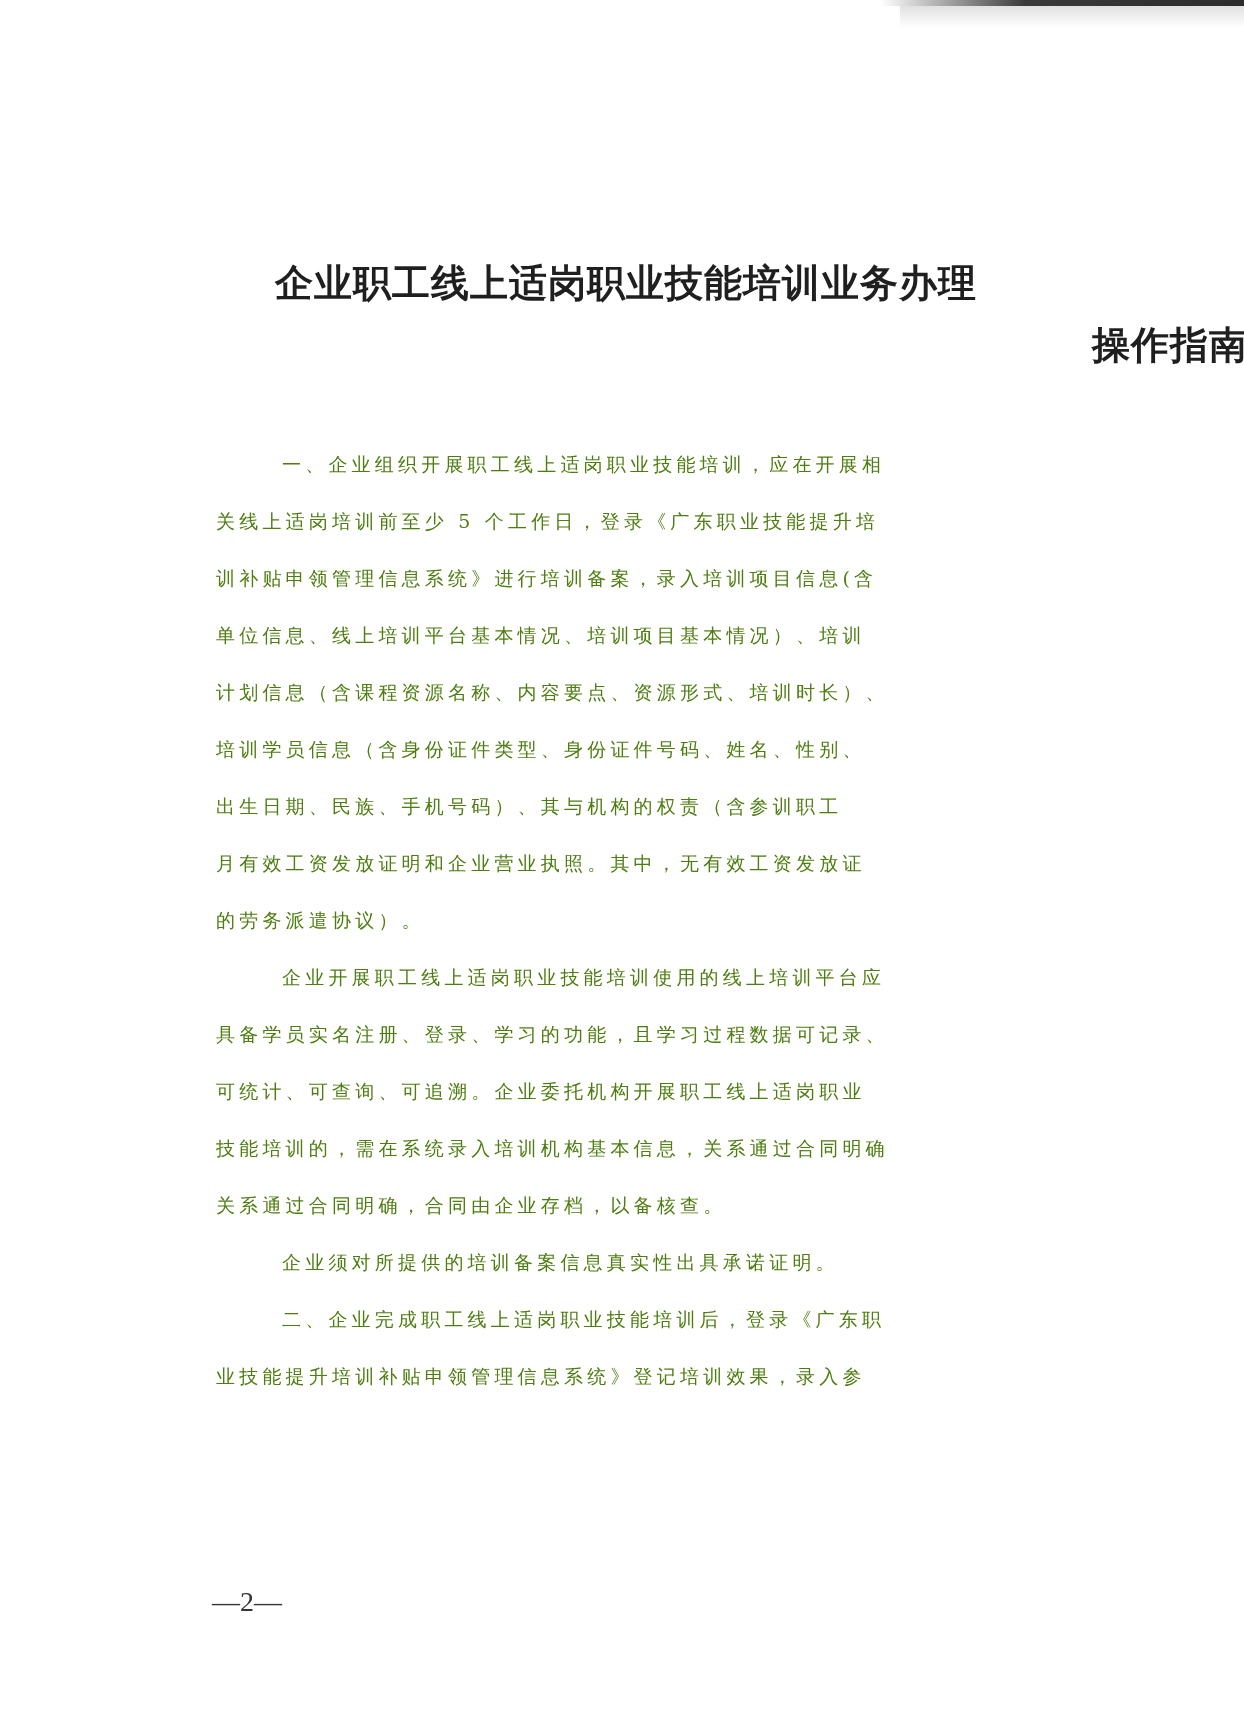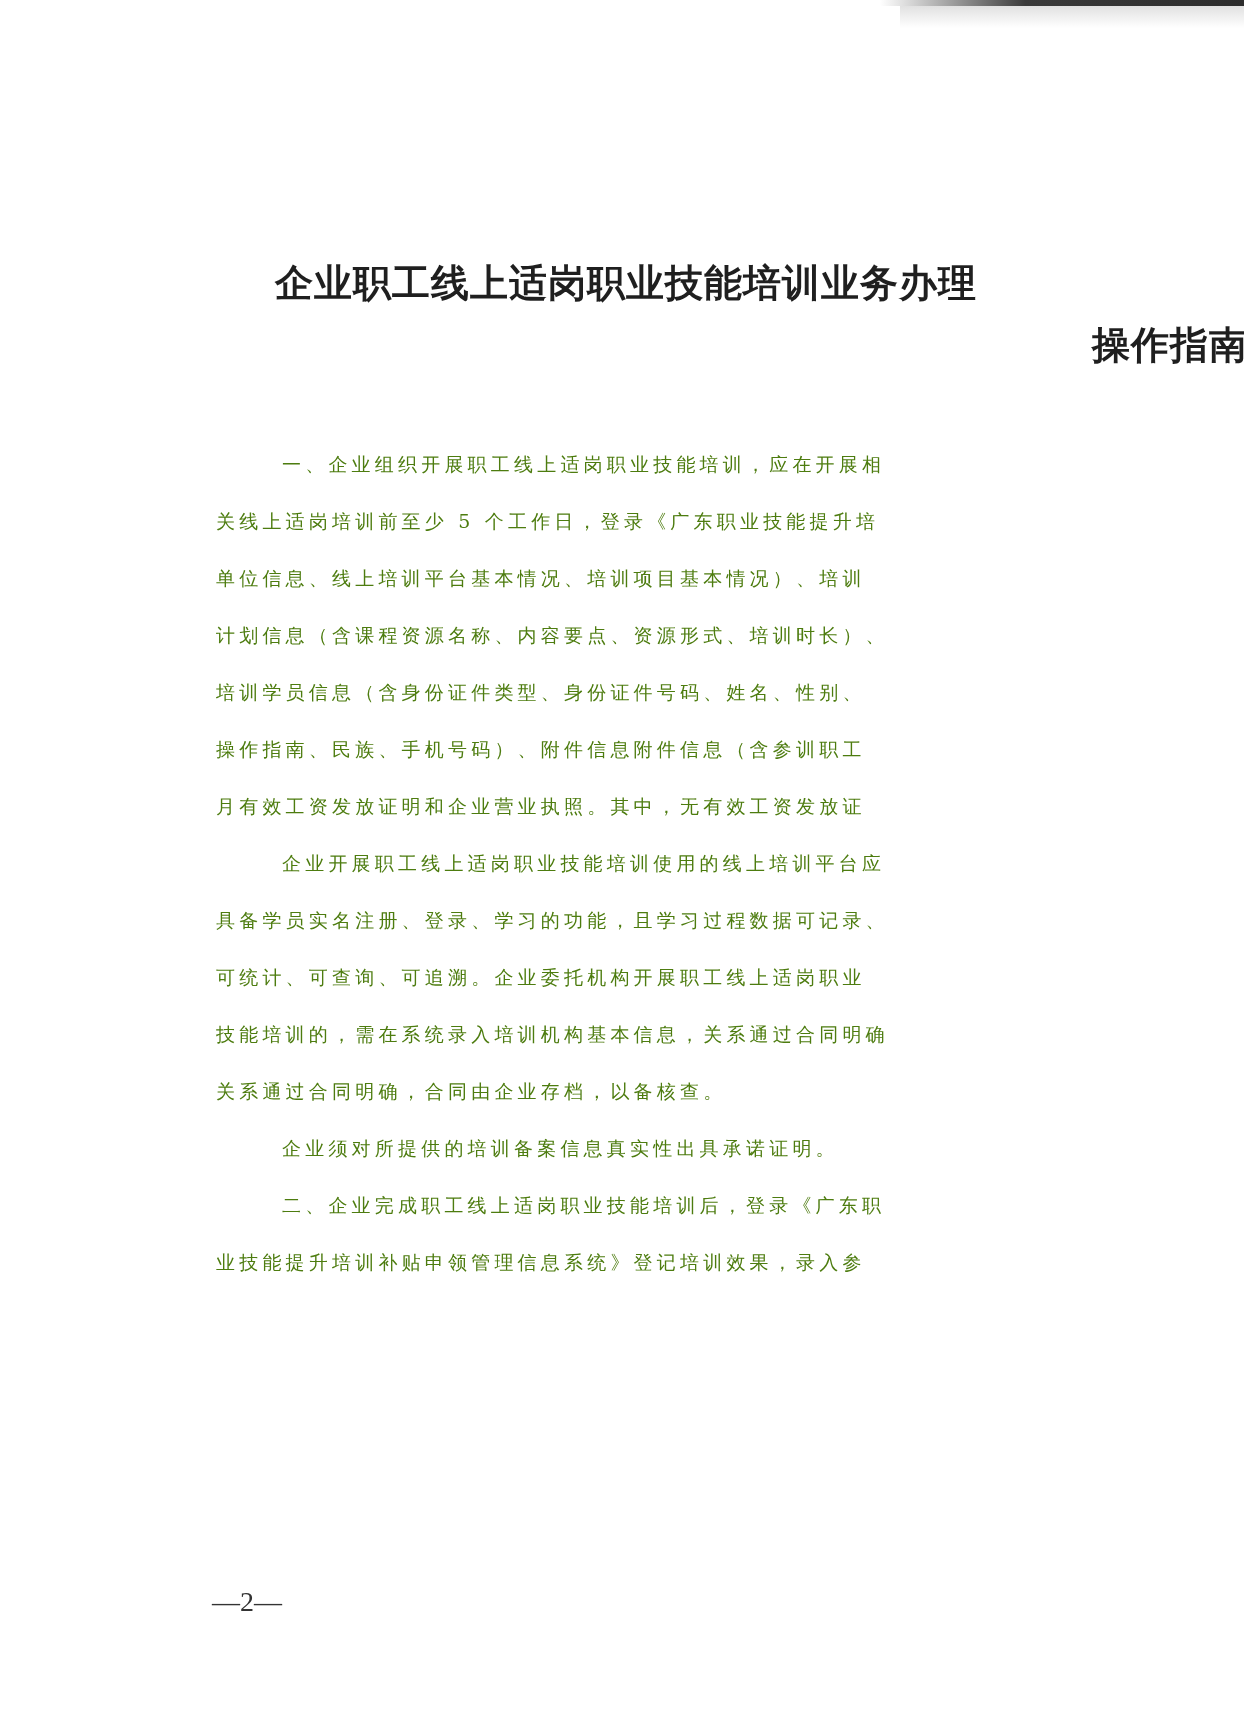--- a/index.html
+++ b/index.html
@@ -82,25 +82,27 @@
 <div class="scan-edge"></div>
 <div class="scan-shadow"></div>
 
 <div class="page">
   <div class="title line1">企业职工线上适岗职业技能培训业务办理</div>
   <div class="title line2">操作指南</div>
 
   <div class="body-text">
     <div class="line indent">一、企业组织开展职工线上适岗职业技能培训，应在开展相</div>
     <div class="line">关线上适岗培训前至少 5 个工作日，登录《广东职业技能提升培</div>
+    <div class="line">训补贴申领管理信息系统》进行培训备案，录入培训项目信息(含</div>
     <div class="line">单位信息、线上培训平台基本情况、培训项目基本情况）、培训</div>
     <div class="line">计划信息（含课程资源名称、内容要点、资源形式、培训时长）、</div>
     <div class="line">培训学员信息（含身份证件类型、身份证件号码、姓名、性别、</div>
-    <div class="line">操作指南、民族、手机号码）、附件信息附件信息（含参训职工</div>
+    <div class="line">出生日期、民族、手机号码）、其与机构的权责（含参训职工</div>
     <div class="line">月有效工资发放证明和企业营业执照。其中，无有效工资发放证</div>
+    <div class="line">的劳务派遣协议）。</div>
     <div class="line indent">企业开展职工线上适岗职业技能培训使用的线上培训平台应</div>
     <div class="line">具备学员实名注册、登录、学习的功能，且学习过程数据可记录、</div>
     <div class="line">可统计、可查询、可追溯。企业委托机构开展职工线上适岗职业</div>
     <div class="line">技能培训的，需在系统录入培训机构基本信息，关系通过合同明确</div>
     <div class="line">关系通过合同明确，合同由企业存档，以备核查。</div>
     <div class="line indent">企业须对所提供的培训备案信息真实性出具承诺证明。</div>
     <div class="line indent">二、企业完成职工线上适岗职业技能培训后，登录《广东职</div>
     <div class="line">业技能提升培训补贴申领管理信息系统》登记培训效果，录入参</div>
   </div>
 

